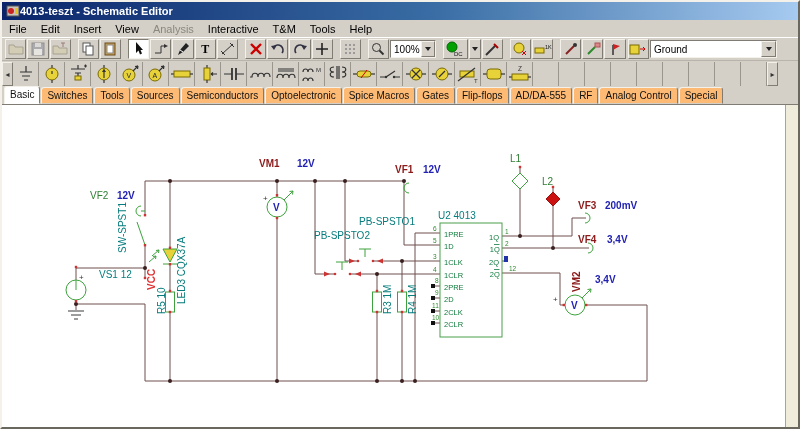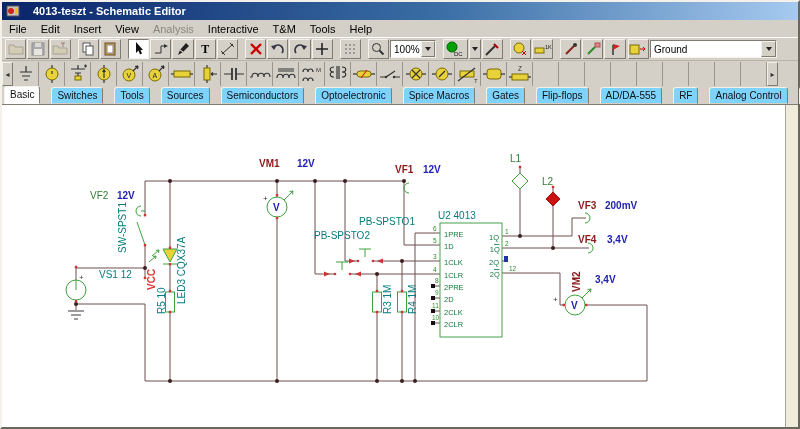--- a/index.html
+++ b/index.html
@@ -1,40 +1,40 @@
 <!DOCTYPE html>
 <html><head>
 <meta charset="utf-8">
 <style>
   * { margin:0; padding:0; box-sizing:border-box; }
   html,body { width:800px; height:429px; overflow:hidden; font-family:"Liberation Sans",sans-serif; }
   .win { width:800px; height:429px; background:#d4d0c8; border:2px solid; border-color:#f4f1ea #6a675f #6a675f #f4f1ea; display:flex; flex-direction:column; }
-  .titlebar { height:18px; background:linear-gradient(90deg,#0a246a,#3a6ea5 55%,#a6caf0); display:flex; align-items:center; padding:0 4px; gap:13px; flex:0 0 auto; }
+  .titlebar { height:18px; background:linear-gradient(90deg,#0a246a,#3a6ea5 55%,#a6caf0); display:flex; align-items:center; padding:0 4px; gap:0; flex:0 0 auto; }
   .titlebar .ttl { color:#fff; font-size:11px; font-weight:bold; white-space:nowrap; }
   .menubar { height:17px; display:flex; align-items:center; padding-left:0; font-size:11px; color:#000; flex:0 0 auto; }
   .menubar span { padding:2px 7px; cursor:default; }
   .menubar span.dis { color:#8a877f; }
   .tb1 { height:23px; display:flex; align-items:center; padding:1px 3px; gap:1px; border-top:1px solid #fff; flex:0 0 auto; }
   .tbtn { width:22px; height:20px; background:#d4d0c8; border:1px solid; border-color:#f4f1ea #807c74 #807c74 #f4f1ea; display:flex; align-items:center; justify-content:center; padding:0; font-family:inherit; }
   .tbtn.wide { width:26px; }
   .tbtn.dis svg { opacity:.45; filter:grayscale(60%); }
   .tbtn.pressed { background:#fff; border-color:#807c74 #f4f1ea #f4f1ea #807c74; }
   .tgap { width:5px; }
   .combo { height:18px; background:#fff; border:1px solid; border-color:#807c74 #f4f1ea #f4f1ea #807c74; display:flex; align-items:center; font-size:10px; }
   .combo .val { padding:0 3px; flex:1 1 auto; white-space:nowrap; overflow:hidden; }
   .cbtn { width:15px; height:16px; background:#d4d0c8; border:1px solid; border-color:#f4f1ea #807c74 #807c74 #f4f1ea; display:flex; align-items:center; justify-content:center; }
   .arrowdown { width:0; height:0; border-left:3px solid transparent; border-right:3px solid transparent; border-top:4px solid #222; }
   .zoombox { width:46px; }
   .groundbox { width:132px; margin-right:18px; }
   .spacer { flex:1 1 auto; }
   .tb2 { height:27px; display:flex; align-items:stretch; padding:1px 0; border-top:1px solid #b8b4ac; flex:0 0 auto; }
   .cell { width:26px; display:flex; align-items:center; justify-content:center; border-right:1px solid #9a968e; box-shadow:1px 0 0 #fff; background:#d4d0c8; }
   .scrollmini { width:11px; display:flex; align-items:center; justify-content:center; background:#d4d0c8; border:1px solid; border-color:#f4f1ea #807c74 #807c74 #f4f1ea; font-size:8px; color:#333; }
-  .tabbar { height:17px; display:flex; align-items:flex-end; padding-left:2px; gap:11px; flex:0 0 auto; }
-  .tab { font-size:10px; padding:2px 5px 2px 5px; background:#7dd3fc; border:1px solid; border-color:#f4f1ea #807c74 #d4d0c8 #f4f1ea; border-radius:3px 3px 0 0; white-space:nowrap; color:#111; }
+  .tabbar { height:17px; display:flex; align-items:flex-end; padding-left:2px; gap:1px; flex:0 0 auto; }
+  .tab { font-size:10px; padding:2px 5px 2px 5px; background:#fdba74; border:1px solid; border-color:#f4f1ea #807c74 #d4d0c8 #f4f1ea; border-radius:3px 3px 0 0; white-space:nowrap; color:#111; }
   .tab.active { background:#fff; font-weight:normal; border-bottom-color:#fff; padding-bottom:3px; }
   .canvas { flex:1 1 auto; background:#fff; border-top:1px solid #807c74; position:relative; overflow:hidden; }
   .vscroll { position:absolute; top:0; right:0; bottom:0; width:13px; background:#f0ecdc; border-left:1px solid #a8a49a; }
   svg text { font-family:"Liberation Sans",sans-serif; }
   .w { stroke:#714f4f; stroke-width:1; fill:none; }
   .cg { stroke:#3da23d; stroke-width:1; fill:none; }
   .dot { fill:#3a2020; }
   .ct { fill:#cc3333; }
   .t-teal { fill:#067c7c; font-size:10px; }
   .t-green { fill:#2e7d32; font-size:10px; }

